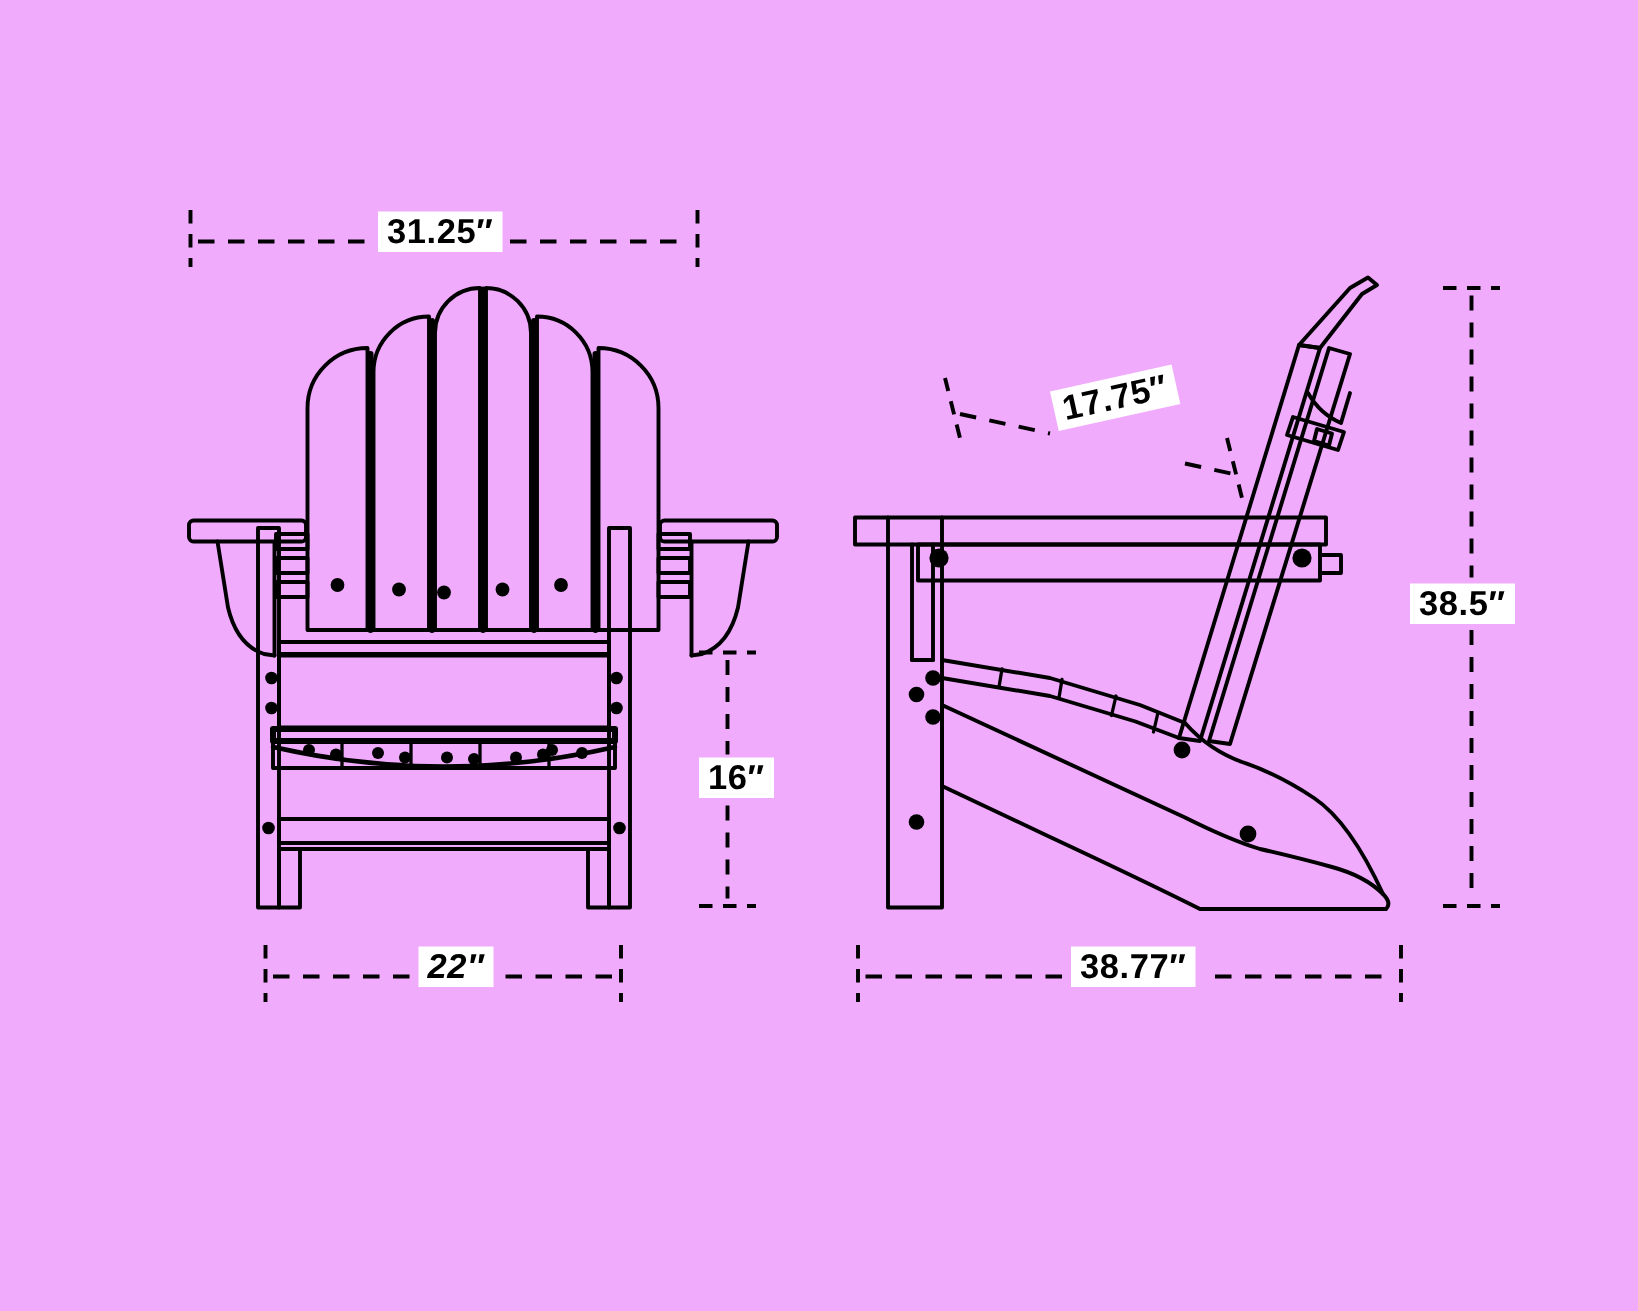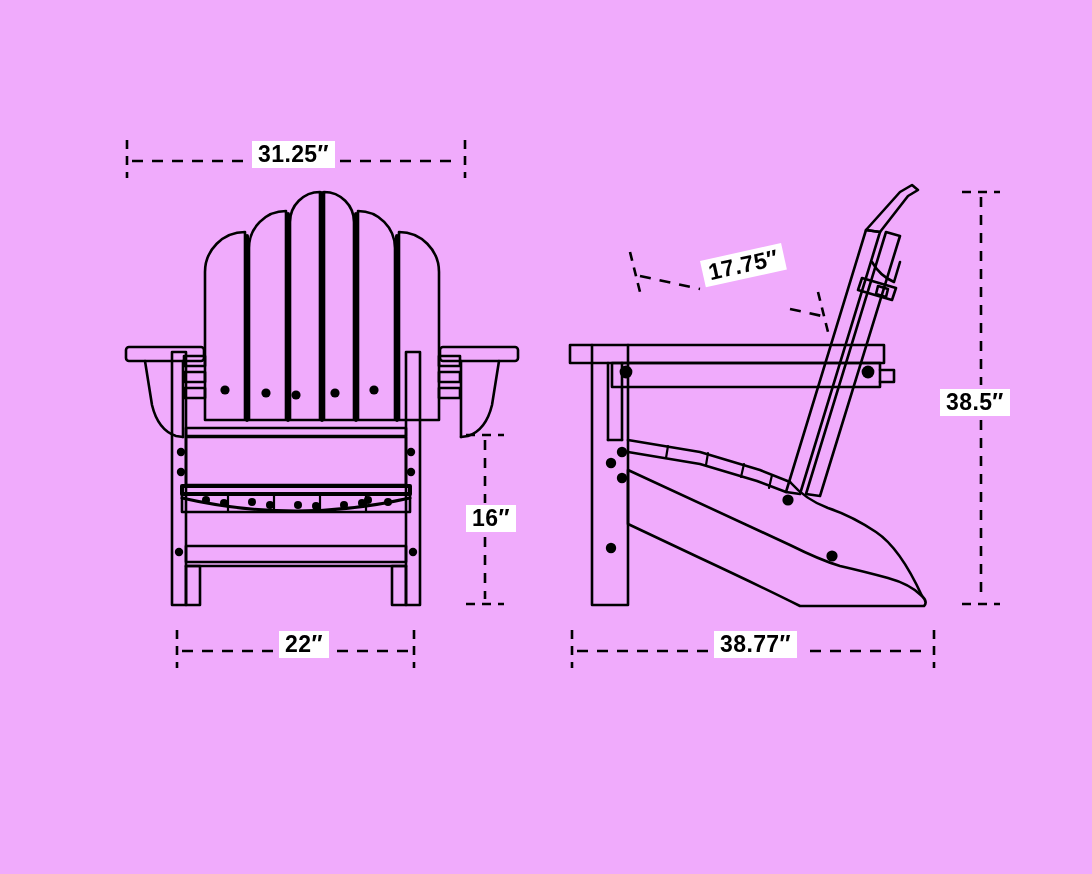--- a/index.html
+++ b/index.html
@@ -33,21 +33,21 @@
     font-weight: bold;
     font-size: 23px;
     letter-spacing: 0.4px;
     color: #000000;
     background: #ffffff;
     white-space: nowrap;
     line-height: 1;
     padding: 2px 6px;
   }
   #label-width-top   { left: 252px; top: 141px; }
-  #label-width-bot   { left: 279px; top: 631px; }
+  #label-width-bot   { left: 279px; top: 631px; font-style: italic; }
   #label-height-seat { left: 466px; top: 505px; }
   #label-depth-back  { left: 700px; top: 261px; transform: rotate(-12.5deg); transform-origin: left top; }
   #label-height-back { left: 940px; top: 389px; }
   #label-depth-side  { left: 714px; top: 631px; }
 </style>
 </head>
 <body>
 
 <div id="drawing-canvas">
 

